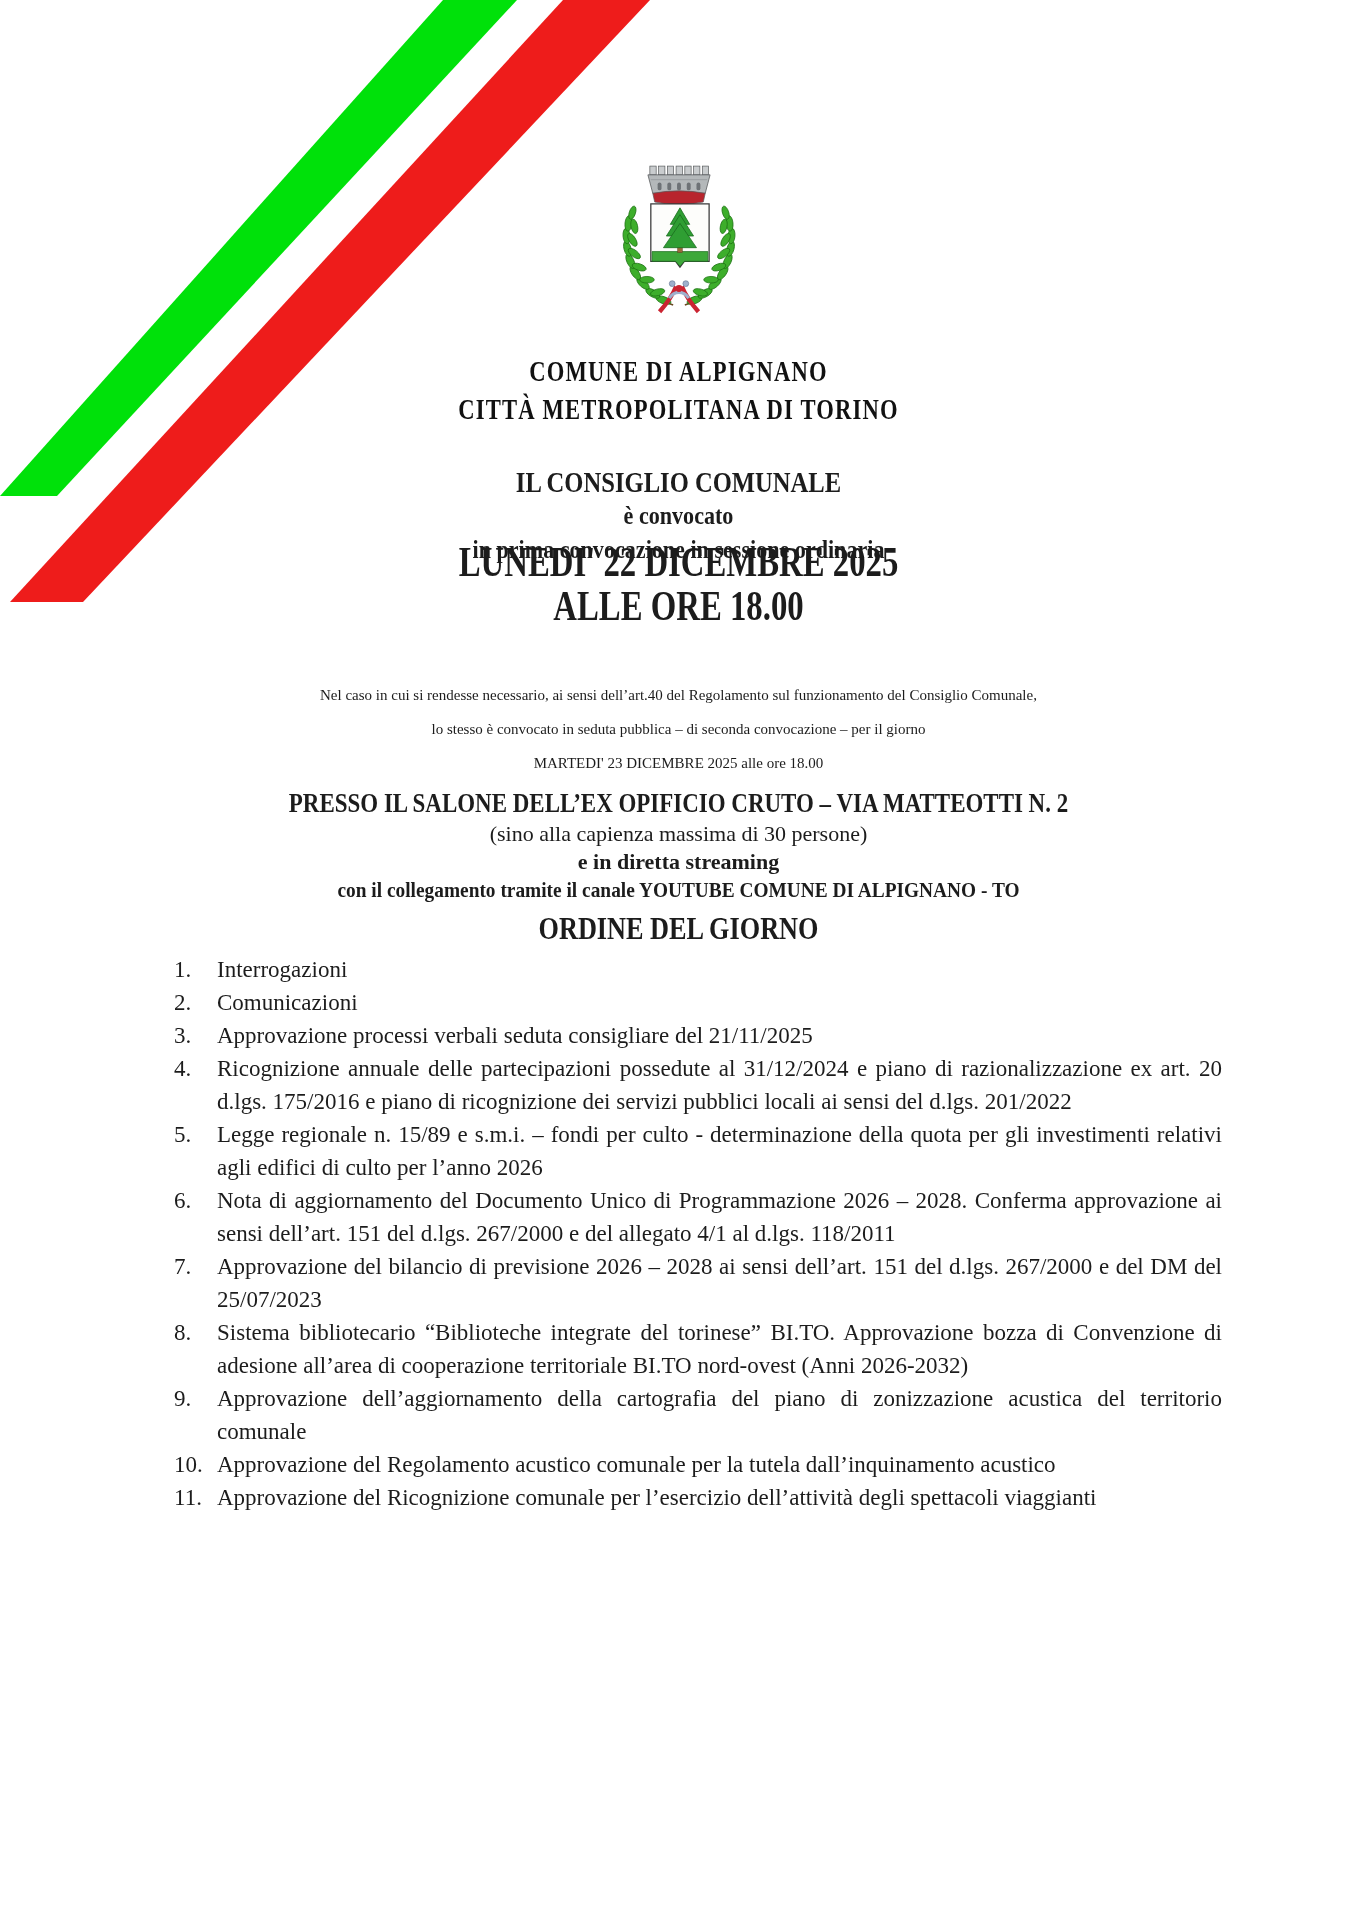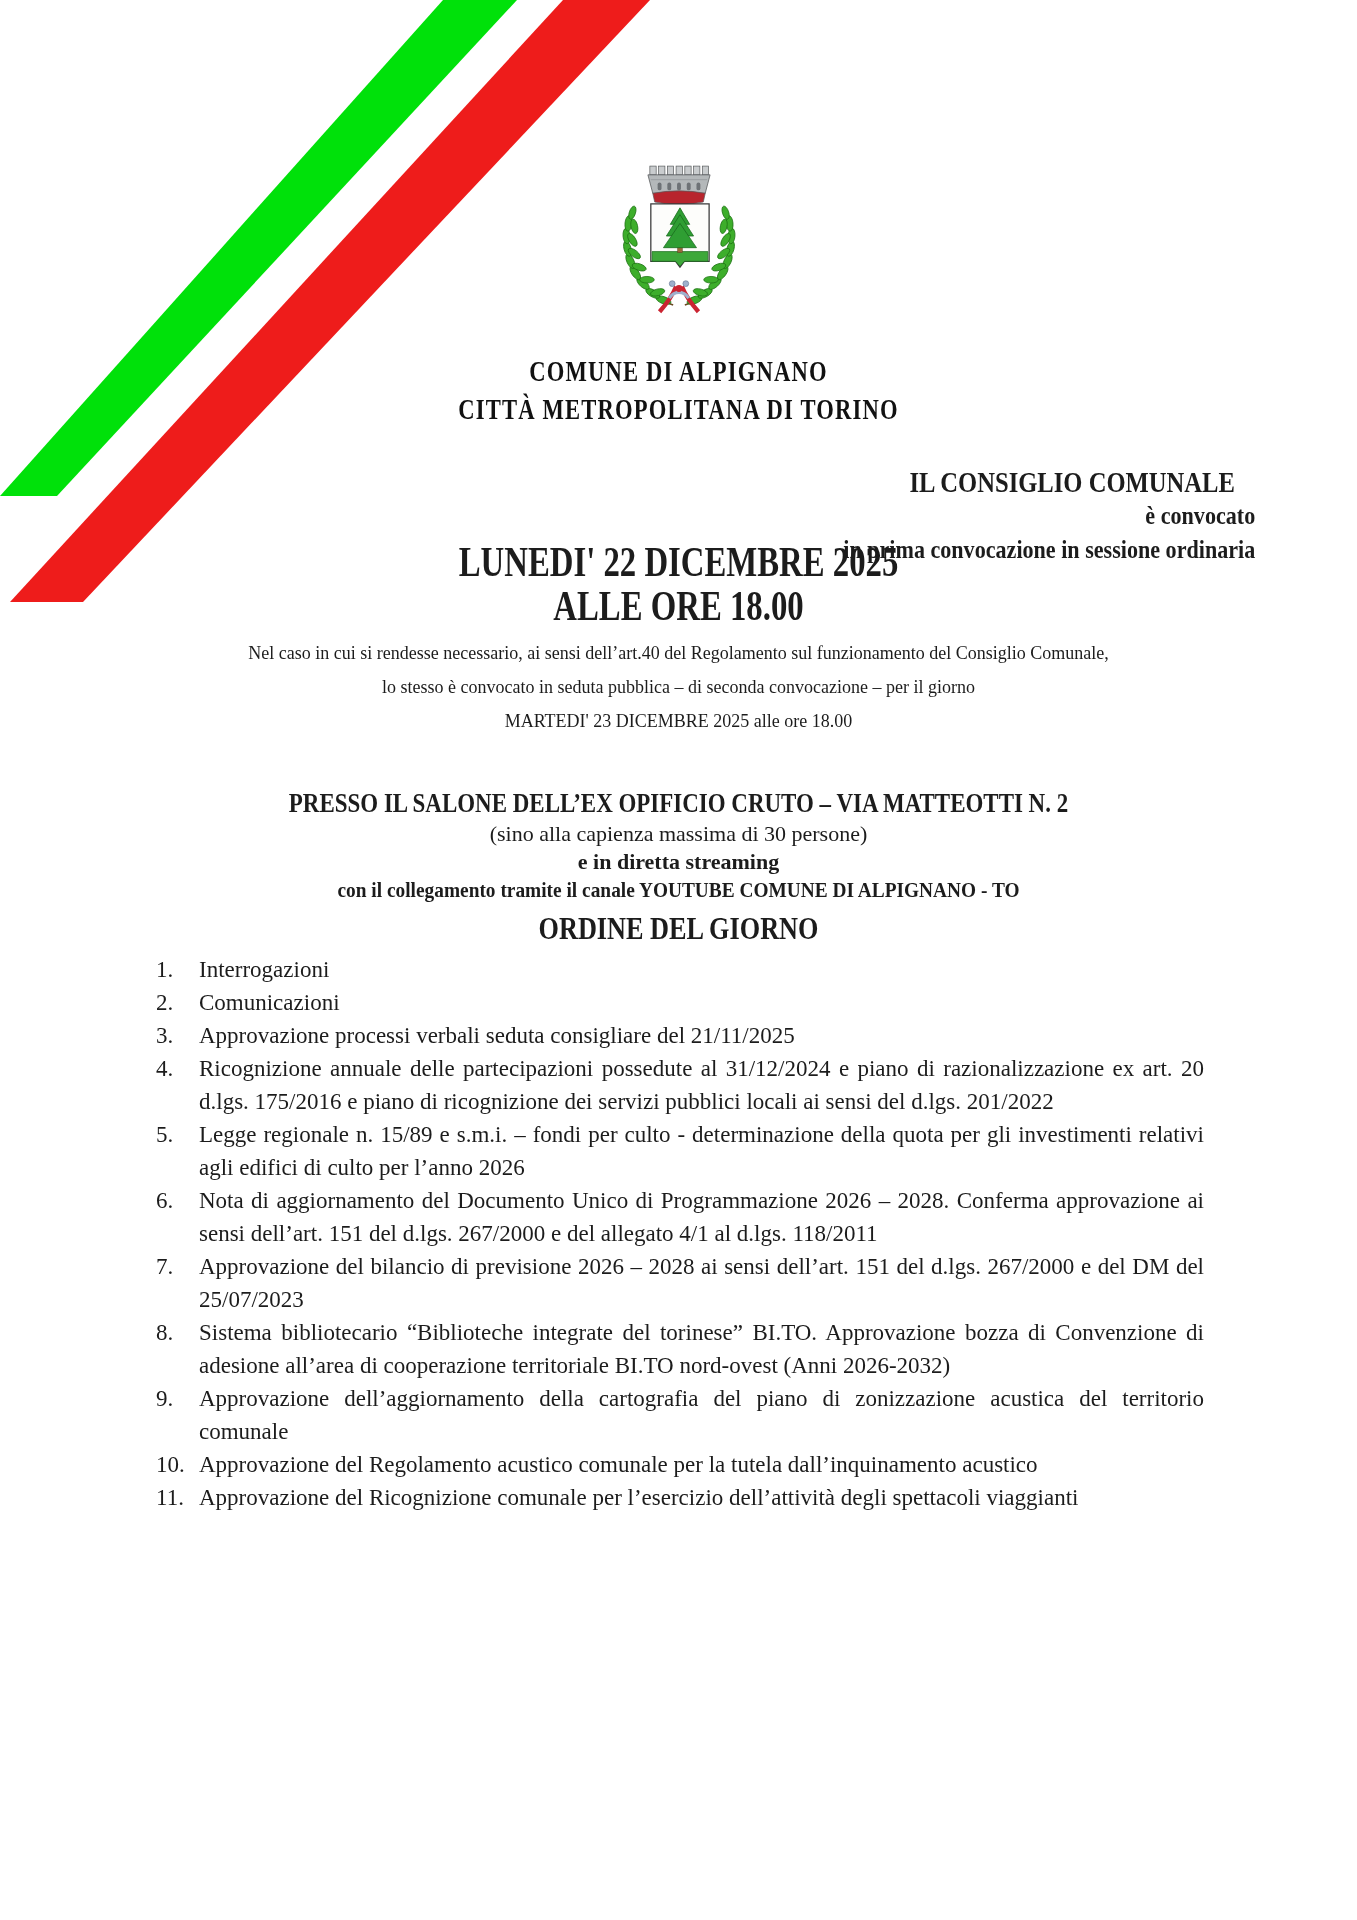--- a/index.html
+++ b/index.html
@@ -16,38 +16,38 @@
 
   .cblock { position:absolute; left:0; width:100%; text-align:center; }
   .cond78 { transform:scaleX(.78); transform-origin:50% 50%; }
   .cond82 { transform:scaleX(.82); transform-origin:50% 50%; }
   .cond85 { transform:scaleX(.85); transform-origin:50% 50%; }
   .cond88 { transform:scaleX(.88); transform-origin:50% 50%; }
 
   .org-block { top:352px; line-height:38px; }
   .org-line { font-size:29px; letter-spacing:1.5px; font-weight:bold; color:#111; }
 
-  .council-block { top:465px; line-height:34px; font-weight:bold;text-align:right; }
+  .council-block { top:465px; line-height:34px; font-weight:bold; }
   .council-l1 { font-size:30px; }
   .council-l2, .council-l3 { font-size:26px; }
 
   .session-block { top:540px; font-weight:bold; line-height:44px; }
   .session-line { font-size:42px; }
 
-  .second-block { top:636px; line-height:34px; font-size:18px; }
+  .second-block { top:678px; line-height:34px; font-size:15px; }
 
   .venue-block { top:786px; }
   .venue-main { font-size:28px; font-weight:bold; line-height:34px; }
   .venue-capacity { font-size:22px; line-height:28px; }
   .venue-streaming, .venue-youtube { font-size:22px; font-weight:bold; line-height:28px; }
 
   .agenda-title { top:911px; font-size:32px; font-weight:bold; line-height:34px; }
 
   ol.agenda {
-    position:absolute; top:953px; left:199px; width:1005px;
+    position:absolute; top:953px; left:217px; width:1005px;
     margin:0; padding:0; list-style:none; counter-reset:agendaItem;
     font-size:23px; line-height:33px; text-align:justify;
   }
   ol.agenda li { position:relative; counter-increment:agendaItem; }
   ol.agenda li::before {
     content:counter(agendaItem) ".";
     position:absolute; left:-43px; top:0; width:40px; text-align:left;
   }
 
   .signature { position:absolute; top:1622px; left:639px; width:500px; text-align:center; }

